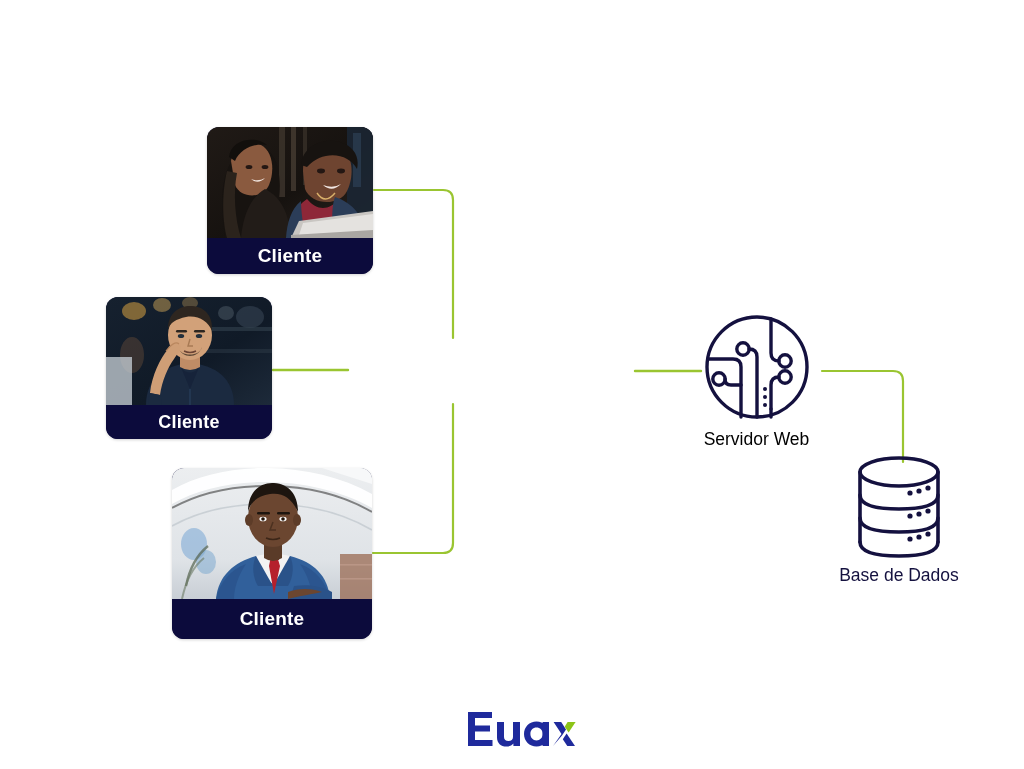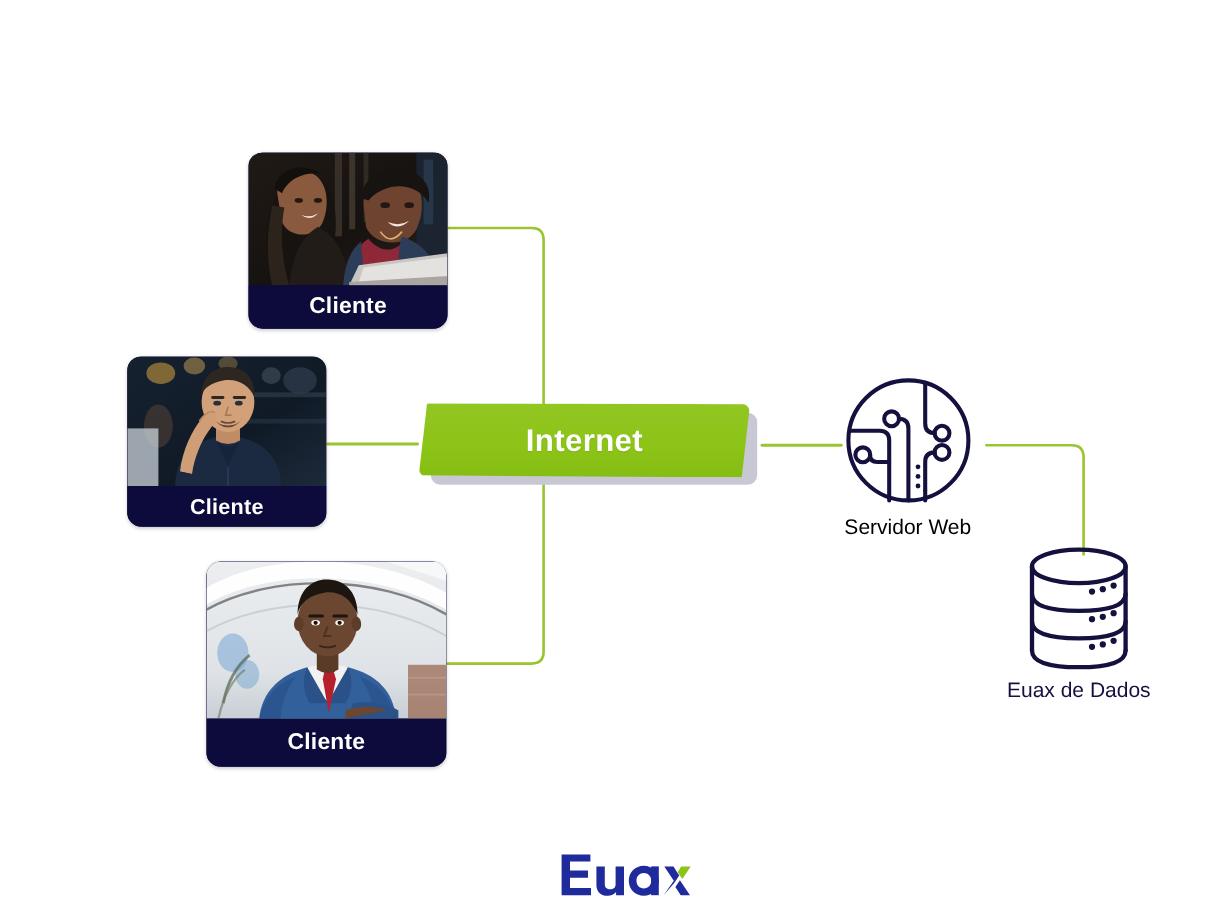--- a/index.html
+++ b/index.html
@@ -366,25 +366,20 @@
           <path d="M94 70 Q101 73 108 70" stroke="#3c2618" stroke-width="1.6" fill="none"></path>
 
           <path d="M122 118 C136 116 150 118 160 124 L160 131 L118 131 Z" fill="#2a5289"></path>
           <path d="M116 124 C126 120 140 120 150 124 C142 126 126 128 116 131 Z" fill="#6b4630"></path>
         </g>
       </svg>
     </div>
     <div class="client-label">Cliente</div>
   </div>
 
-  <div id="internet-node">
-    <div id="internet-shadow"></div>
-    <div id="internet-shape"></div>
-    <div id="internet-label">Internet</div>
-  </div>
 
   <div id="server-node">
     <div id="server-icon">
       <svg width="108" height="108" viewBox="0 0 108 108" aria-hidden="true">
         <g fill="none" stroke="#14113f" stroke-width="3.4" stroke-linecap="round" stroke-linejoin="round">
           <circle cx="54" cy="54" r="50"></circle>
 
           <path d="M54 104 L54 44 Q54 36 46 36"></path>
           <circle cx="40" cy="36" r="6.2"></circle>
 
@@ -429,21 +424,21 @@
           <circle cx="73" cy="33" r="2.6"></circle>
           <circle cx="55" cy="61" r="2.6"></circle>
           <circle cx="64" cy="59" r="2.6"></circle>
           <circle cx="73" cy="56" r="2.6"></circle>
           <circle cx="55" cy="84" r="2.6"></circle>
           <circle cx="64" cy="82" r="2.6"></circle>
           <circle cx="73" cy="79" r="2.6"></circle>
         </g>
       </svg>
     </div>
-    <div id="database-label">Euax de Dados</div>
+    <div id="database-label">Base de Dados</div>
   </div>
 
   <div id="brand-logo">
     <svg width="118" height="42" viewBox="0 0 118 42" aria-hidden="true">
       <g fill="#1f2a9c">
 
         <path d="M2 4 L26 4 L26 10 L9 10 L9 17.5 L24 17.5 L24 23.5 L9 23.5 L9 32 L26.5 32 L26.5 38 L2 38 Z"></path>
 
         <path d="M31 14 L38 14 L38 29 C38 31.6 39.8 33 42.5 33 C45.2 33 47 31.6 47 29 L47 14 L54 14 L54 38 L47.4 38 L47.4 35.4 C45.8 37.4 43.4 38.5 40.4 38.5 C34.8 38.5 31 35 31 29.4 Z"></path>
 

